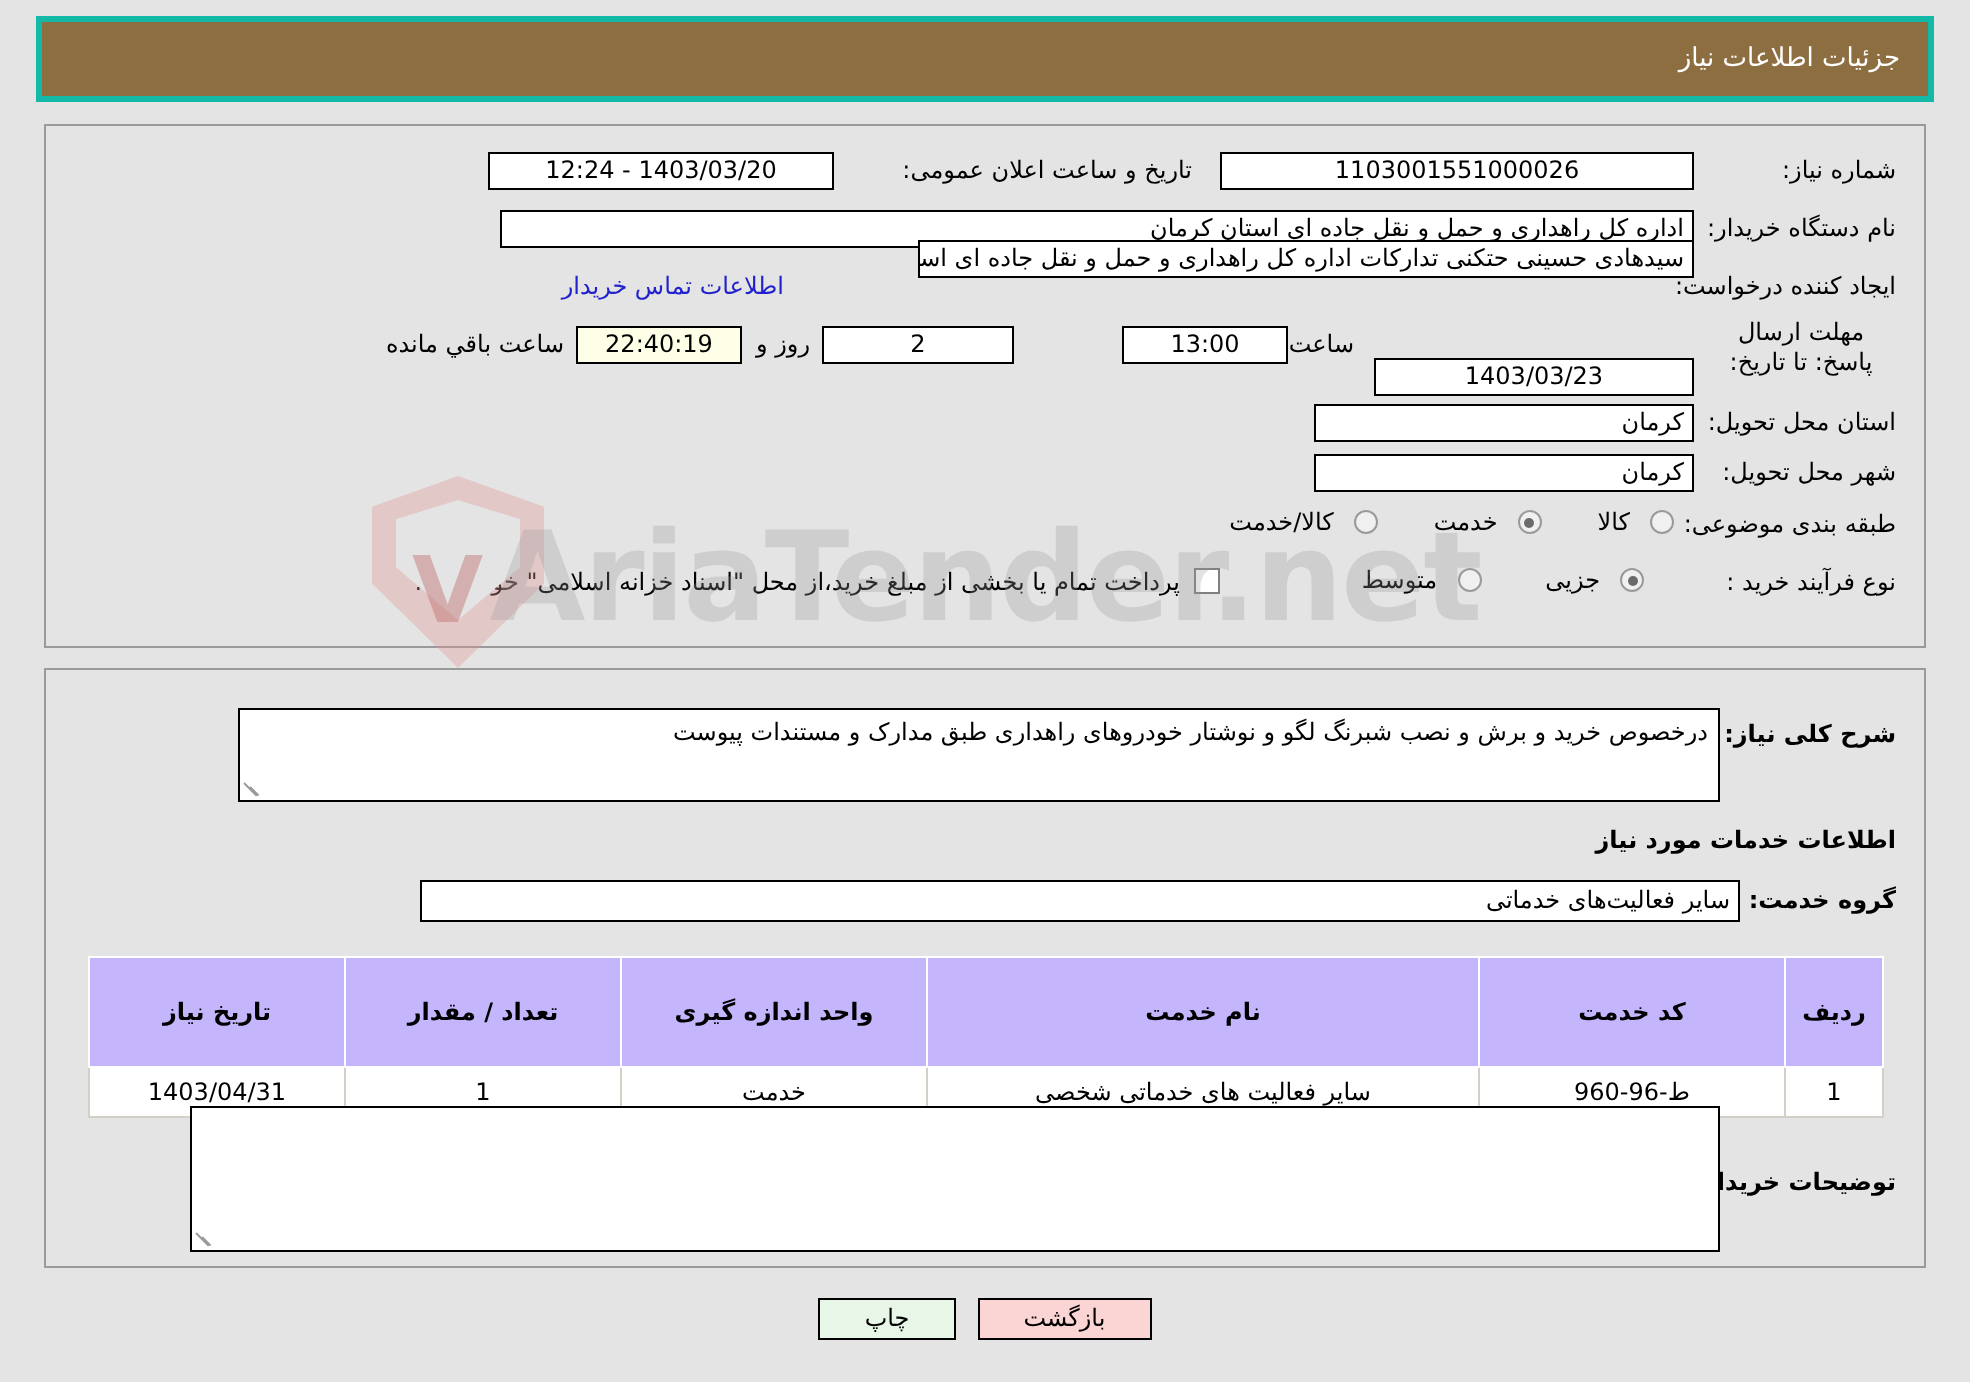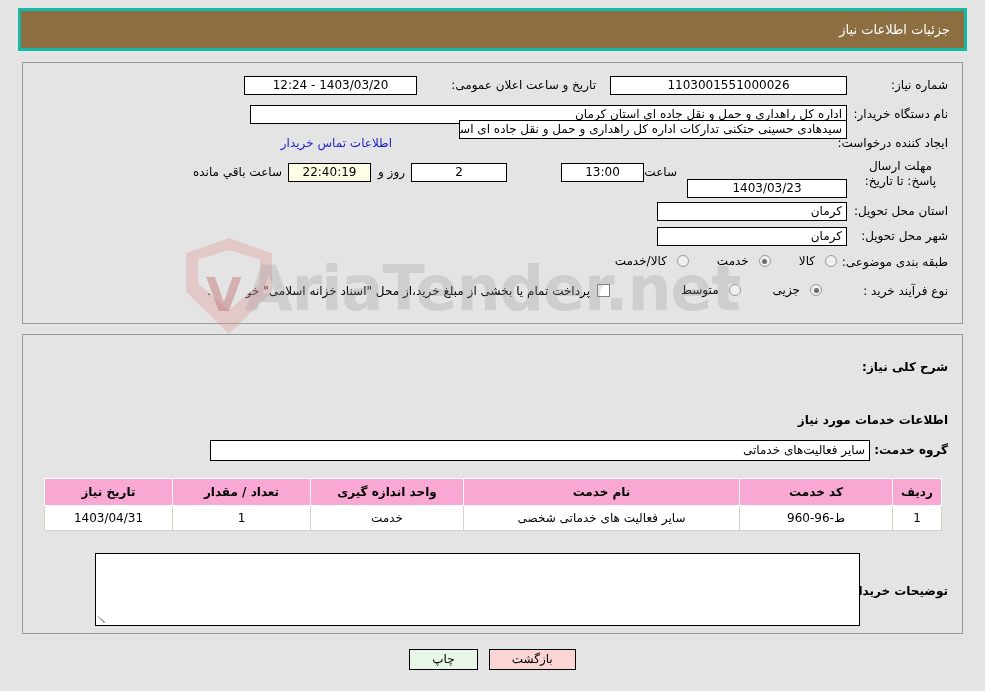--- a/index.html
+++ b/index.html
@@ -170,26 +170,26 @@
   .grip i.a { width: 9px; left: 0px; top: 2px; }
   .grip i.b { width: 6px; left: 3px; top: 4px; }
 
   
   table.grid {
     border-collapse: collapse;
     width: 100%;
     font-size: 12px;
   }
   table.grid th {
-    background: #f9a8d4;
+    background: #c4b5fd;
     border: 1px solid #ffffff;
     color: #000;
     font-weight: bold;
     height: 26px;
-    padding: 0 6px;
+    padding: 14px 6px;
     text-align: center;
     white-space: nowrap;
   }
   table.grid td {
     background: #ffffff;
     border: 1px solid #d4d0c8;
     height: 24px;
     padding: 0 6px;
     text-align: center;
     color: #000;
@@ -351,20 +351,27 @@
         <span class="rlabel">متوسط</span>
       </div>
     </div>
     <span class="chk" style="position:absolute; top:221px; right:352px;"></span>
     <span class="lbl" style="position:absolute; top:221px; right:372px;">پرداخت تمام یا بخشی از مبلغ خرید،از محل "اسناد خزانه اسلامی" خواهد بود.</span>
   </div>
 
   <div class="panel" style="top:334px; right:22px; left:22px; height:300px;">
 
     <span class="lbl lbl-b" style="position:absolute; top:25px; right:14px;">شرح کلی نیاز:</span>
+    <div class="ta" style="position:absolute; top:19px; right:102px; width:741px; height:47px;">
+      <span>درخصوص خرید و برش و نصب شبرنگ لگو و نوشتار خودروهای راهداری طبق مدارک و مستندات پیوست</span>
+      <span class="grip">
+          <i class="a"></i>
+          <i class="b"></i>
+        </span>
+    </div>
 
     <span class="lbl lbl-b" style="position:absolute; top:78px; right:14px;">اطلاعات خدمات مورد نیاز</span>
 
     <span class="lbl lbl-b" style="position:absolute; top:108px; right:14px;">گروه خدمت:</span>
     <div class="fld right" style="position:absolute; top:105px; right:92px; width:660px; height:21px; line-height:19px;">سایر فعالیت‌های خدماتی</div>
 
     <div style="position:absolute; top:143px; right:20px; width:898px;">
       <table class="grid">
         <thead>
           <tr>

